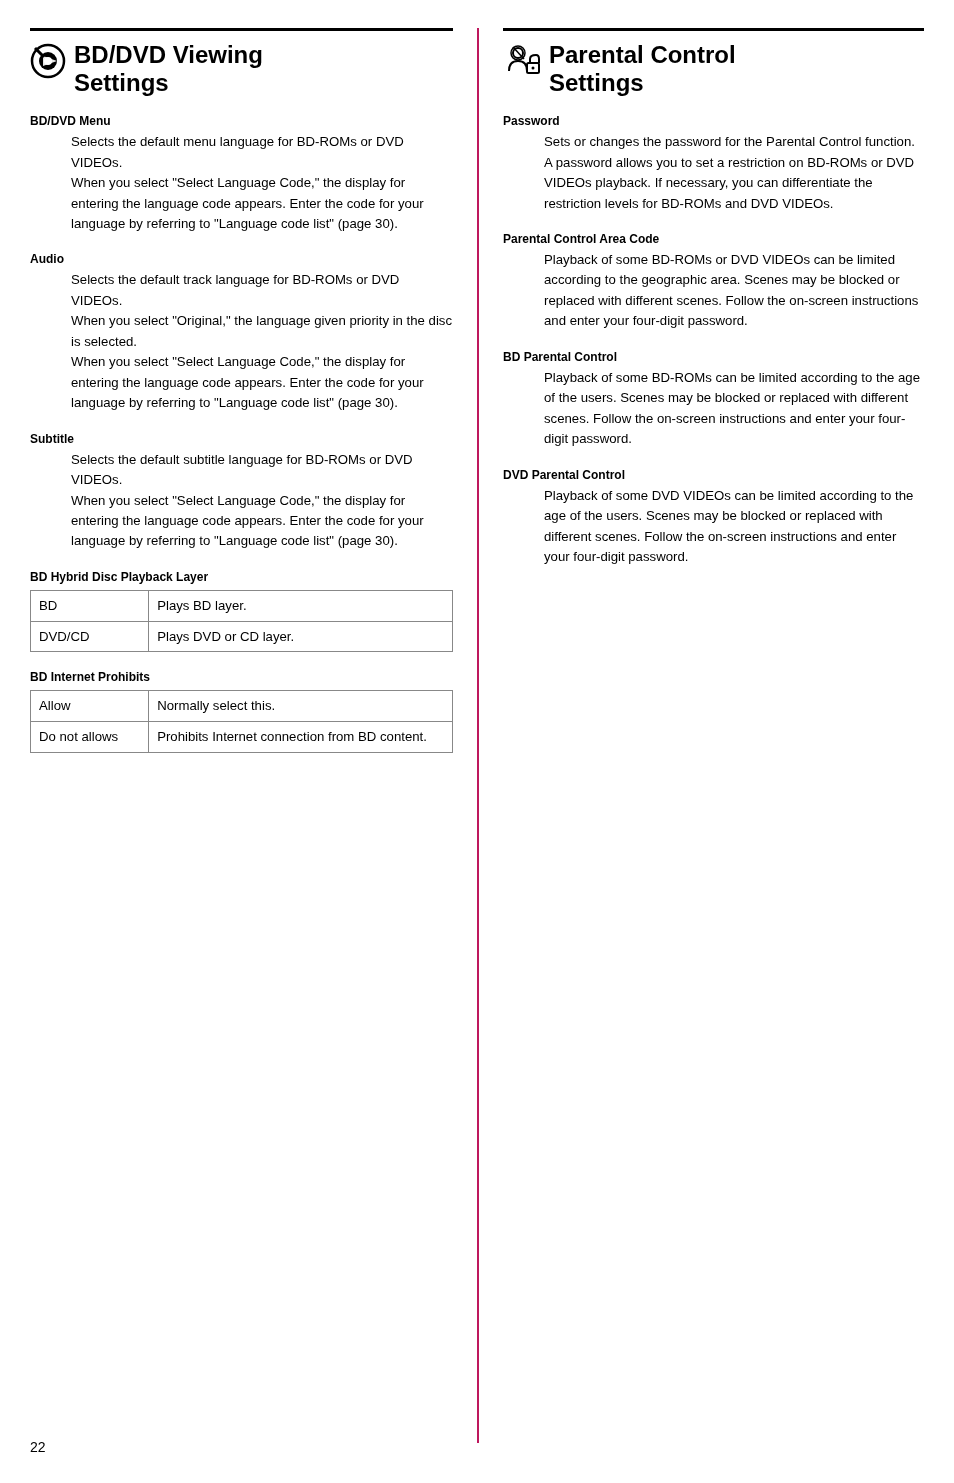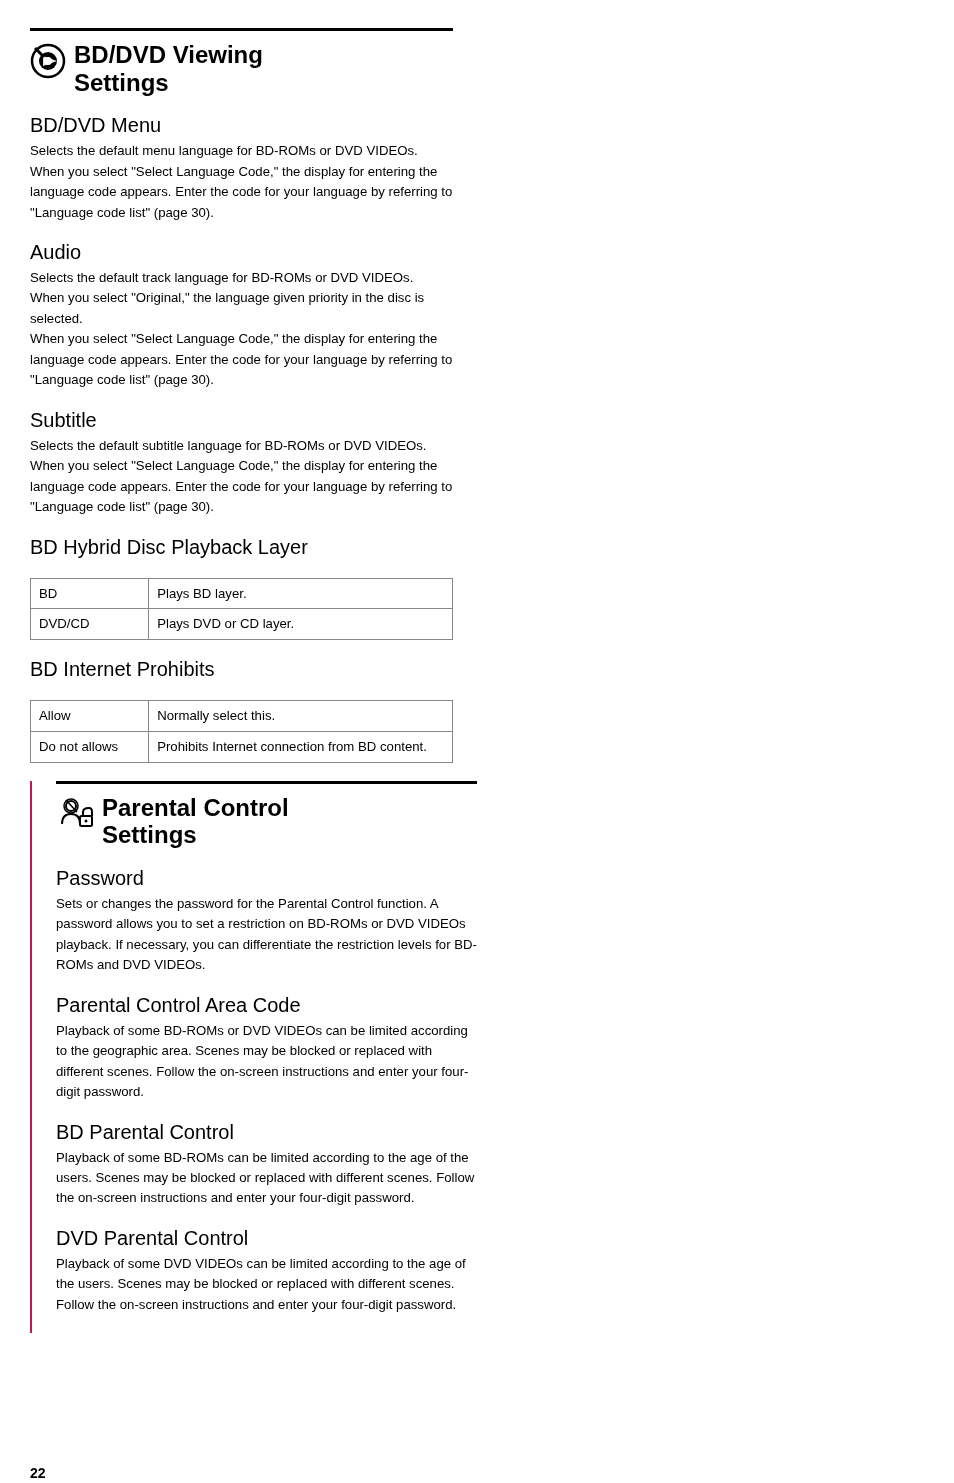--- a/index.html
+++ b/index.html
@@ -17,21 +17,21 @@
     .page {
       width: 954px;
       min-height: 1483px;
       padding: 28px 30px 40px 30px;
       display: flex;
       flex-direction: column;
     }
 
     .columns {
       display: flex;
-      flex-direction: column;
+      flex-direction: row;
       gap: 0;
       width: 100%;
       flex: 1;
     }
 
     .left-col {
       width: 50%;
       padding-right: 24px;
     }
 
@@ -63,57 +63,58 @@
       line-height: 1.15;
       font-family: Arial Black, Arial, sans-serif;
     }
 
     
     .subsection {
       margin-bottom: 18px;
     }
 
     .subsection-title {
-      font-size: 20px;
-      font-weight: normal;
+      font-size: 12px;
+      font-weight: bold;
       margin-bottom: 4px;
     }
 
     .subsection-body {
       font-size: 13.2px;
       line-height: 1.55;
+      margin-left: 41px;
     }
 
     
     .info-table {
       width: 100%;
       border-collapse: collapse;
-      margin-top: 19px;
+      margin-top: 6px;
       margin-bottom: 6px;
       font-size: 13.2px;
     }
 
     .info-table td {
       border: 1px solid #888;
       padding: 5px 8px;
       vertical-align: top;
       line-height: 1.5;
     }
 
     .info-table td:first-child {
       width: 28%;
       white-space: nowrap;
     }
 
     .page-number {
       position: absolute;
-      bottom: 2px;
+      bottom: 28px;
       left: 30px;
       font-size: 14px;
-      font-weight: bold;
+      font-weight: normal;
     }
   </style>
 </head>
 <body>
 
 <div class="page">
   <div class="columns">
 
     <div class="left-col">
 

